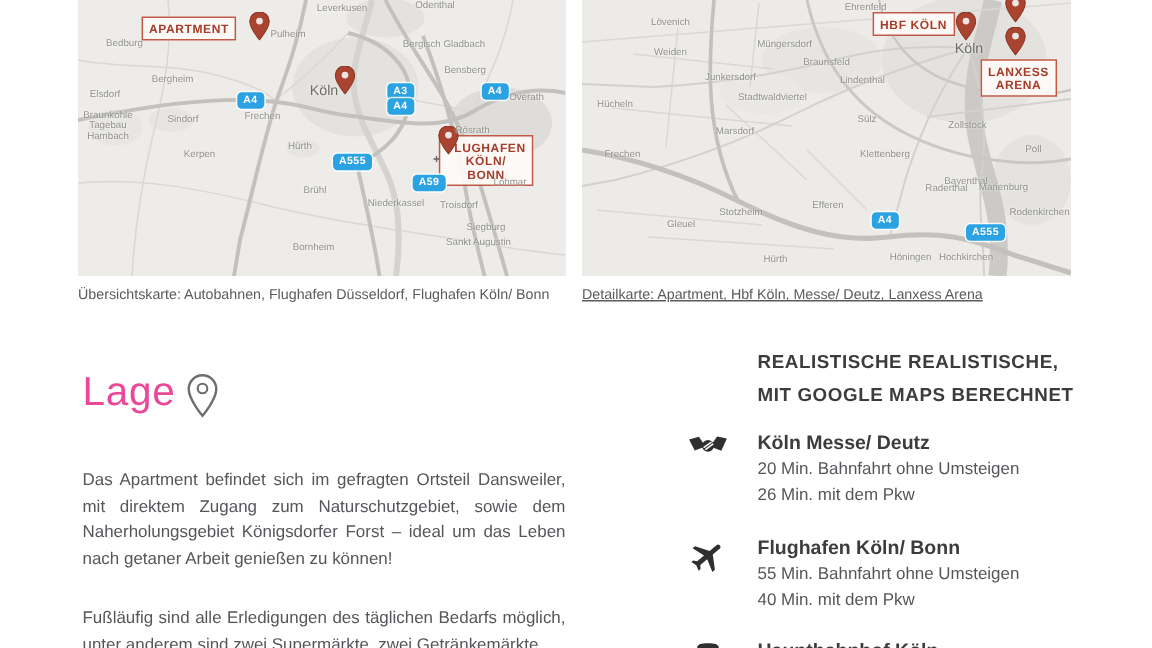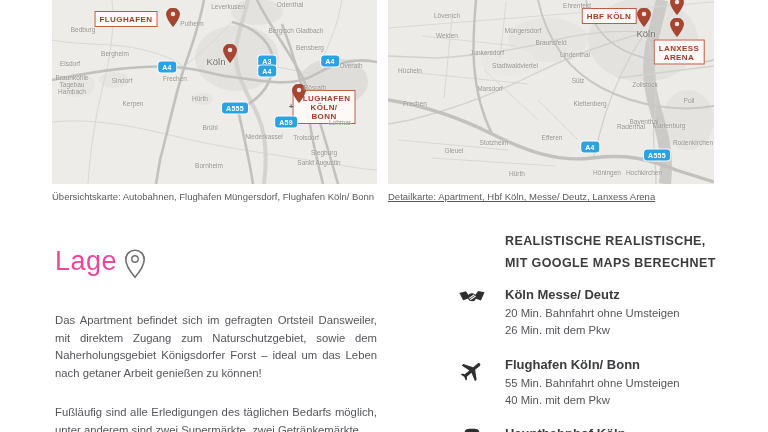--- a/index.html
+++ b/index.html
@@ -74,21 +74,21 @@
       <g fill="none" stroke="#c2c1bd" stroke-width="2.6">
         <path d="M0,80 C40,72 92,63 132,68 C152,70 162,75 180,77 C212,81 242,88 264,74 C286,61 306,58 325,62"></path>
         <path d="M152,0 C147,26 140,46 132,68 C123,96 116,130 108,160 L104,184"></path>
         <path d="M205,0 C216,22 230,42 242,62 C254,82 262,102 269,126 C275,146 281,166 286,184"></path>
         <path d="M180,22 C206,28 223,46 221,66 C219,90 202,102 186,110"></path>
         <path d="M186,110 C191,132 197,158 201,184"></path>
         <path d="M230,24 C242,55 252,92 258,124 C261,144 266,164 271,184"></path>
       </g>
     </svg>
   <div class="city" style="left: 164px; top: 61px;">Köln</div>
-      <div class="plabel" style="left: 74px; top: 19px;">FLUGHAFEN</div>
+      <div class="plabel" style="left: 74px; top: 19px;">APARTMENT</div>
       <div class="plabel" style="left: 272px; top: 107px;">FLUGHAFEN
 KÖLN/ BONN</div>
       <div class="pin" style="left: 121px; top: 27px;"><svg width="14" height="19" viewBox="0 0 16 22">
           <path d="M8 0C3.6 0 .5 3.2 .5 7.2 .5 12.4 8 21.5 8 21.5S15.5 12.4 15.5 7.2C15.5 3.2 12.4 0 8 0z" fill="#a8442f" stroke="#8c3322" stroke-width=".8"></path>
           <circle cx="8" cy="7" r="2.6" fill="#ece5e2"></circle>
         </svg></div>
       <div class="pin" style="left: 178px; top: 63px;"><svg width="14" height="19" viewBox="0 0 16 22">
           <path d="M8 0C3.6 0 .5 3.2 .5 7.2 .5 12.4 8 21.5 8 21.5S15.5 12.4 15.5 7.2C15.5 3.2 12.4 0 8 0z" fill="#a8442f" stroke="#8c3322" stroke-width=".8"></path>
           <circle cx="8" cy="7" r="2.6" fill="#ece5e2"></circle>
         </svg></div>
@@ -202,21 +202,21 @@
       <div class="town" style="left: 281px; top: 125px;">Marienburg</div>
       <div class="town" style="left: 164px; top: 137px;">Efferen</div>
       <div class="town" style="left: 106px; top: 142px;">Stotzheim</div>
       <div class="town" style="left: 66px; top: 150px;">Gleuel</div>
       <div class="town" style="left: 129px; top: 173px;">Hürth</div>
       <div class="town" style="left: 219px; top: 172px;">Höningen</div>
       <div class="town" style="left: 256px; top: 172px;">Hochkirchen</div>
       <div class="town" style="left: 305px; top: 142px;">Rodenkirchen</div>
     </div>
 
-  <div class="caption" id="caption-left">Übersichtskarte: Autobahnen, Flughafen Müngersdorf, Flughafen Köln/ Bonn</div>
+  <div class="caption" id="caption-left">Übersichtskarte: Autobahnen, Flughafen Düsseldorf, Flughafen Köln/ Bonn</div>
   <div class="caption" id="caption-right">Detailkarte: Apartment, Hbf Köln, Messe/ Deutz, Lanxess Arena</div>
 
   <div class="lage-title">Lage</div>
   <span class="lage-pin">
     <svg width="22" height="30" viewBox="0 0 22 30">
       <path d="M11,1.2 C5.9,1.2 1.8,5.3 1.8,10.4 C1.8,17.3 11,28.2 11,28.2 S20.2,17.3 20.2,10.4 C20.2,5.3 16.1,1.2 11,1.2 Z" fill="none" stroke="#6d6e70" stroke-width="1.6"></path>
       <circle cx="11" cy="10" r="3.2" fill="none" stroke="#6d6e70" stroke-width="1.4"></circle>
     </svg>
   </span>
   <p class="para" id="para1">Das Apartment befindet sich im gefragten Ortsteil Dansweiler, mit direktem Zugang zum Naturschutzgebiet, sowie dem Naherholungsgebiet Königsdorfer Forst – ideal um das Leben nach getaner Arbeit genießen zu können!</p>

